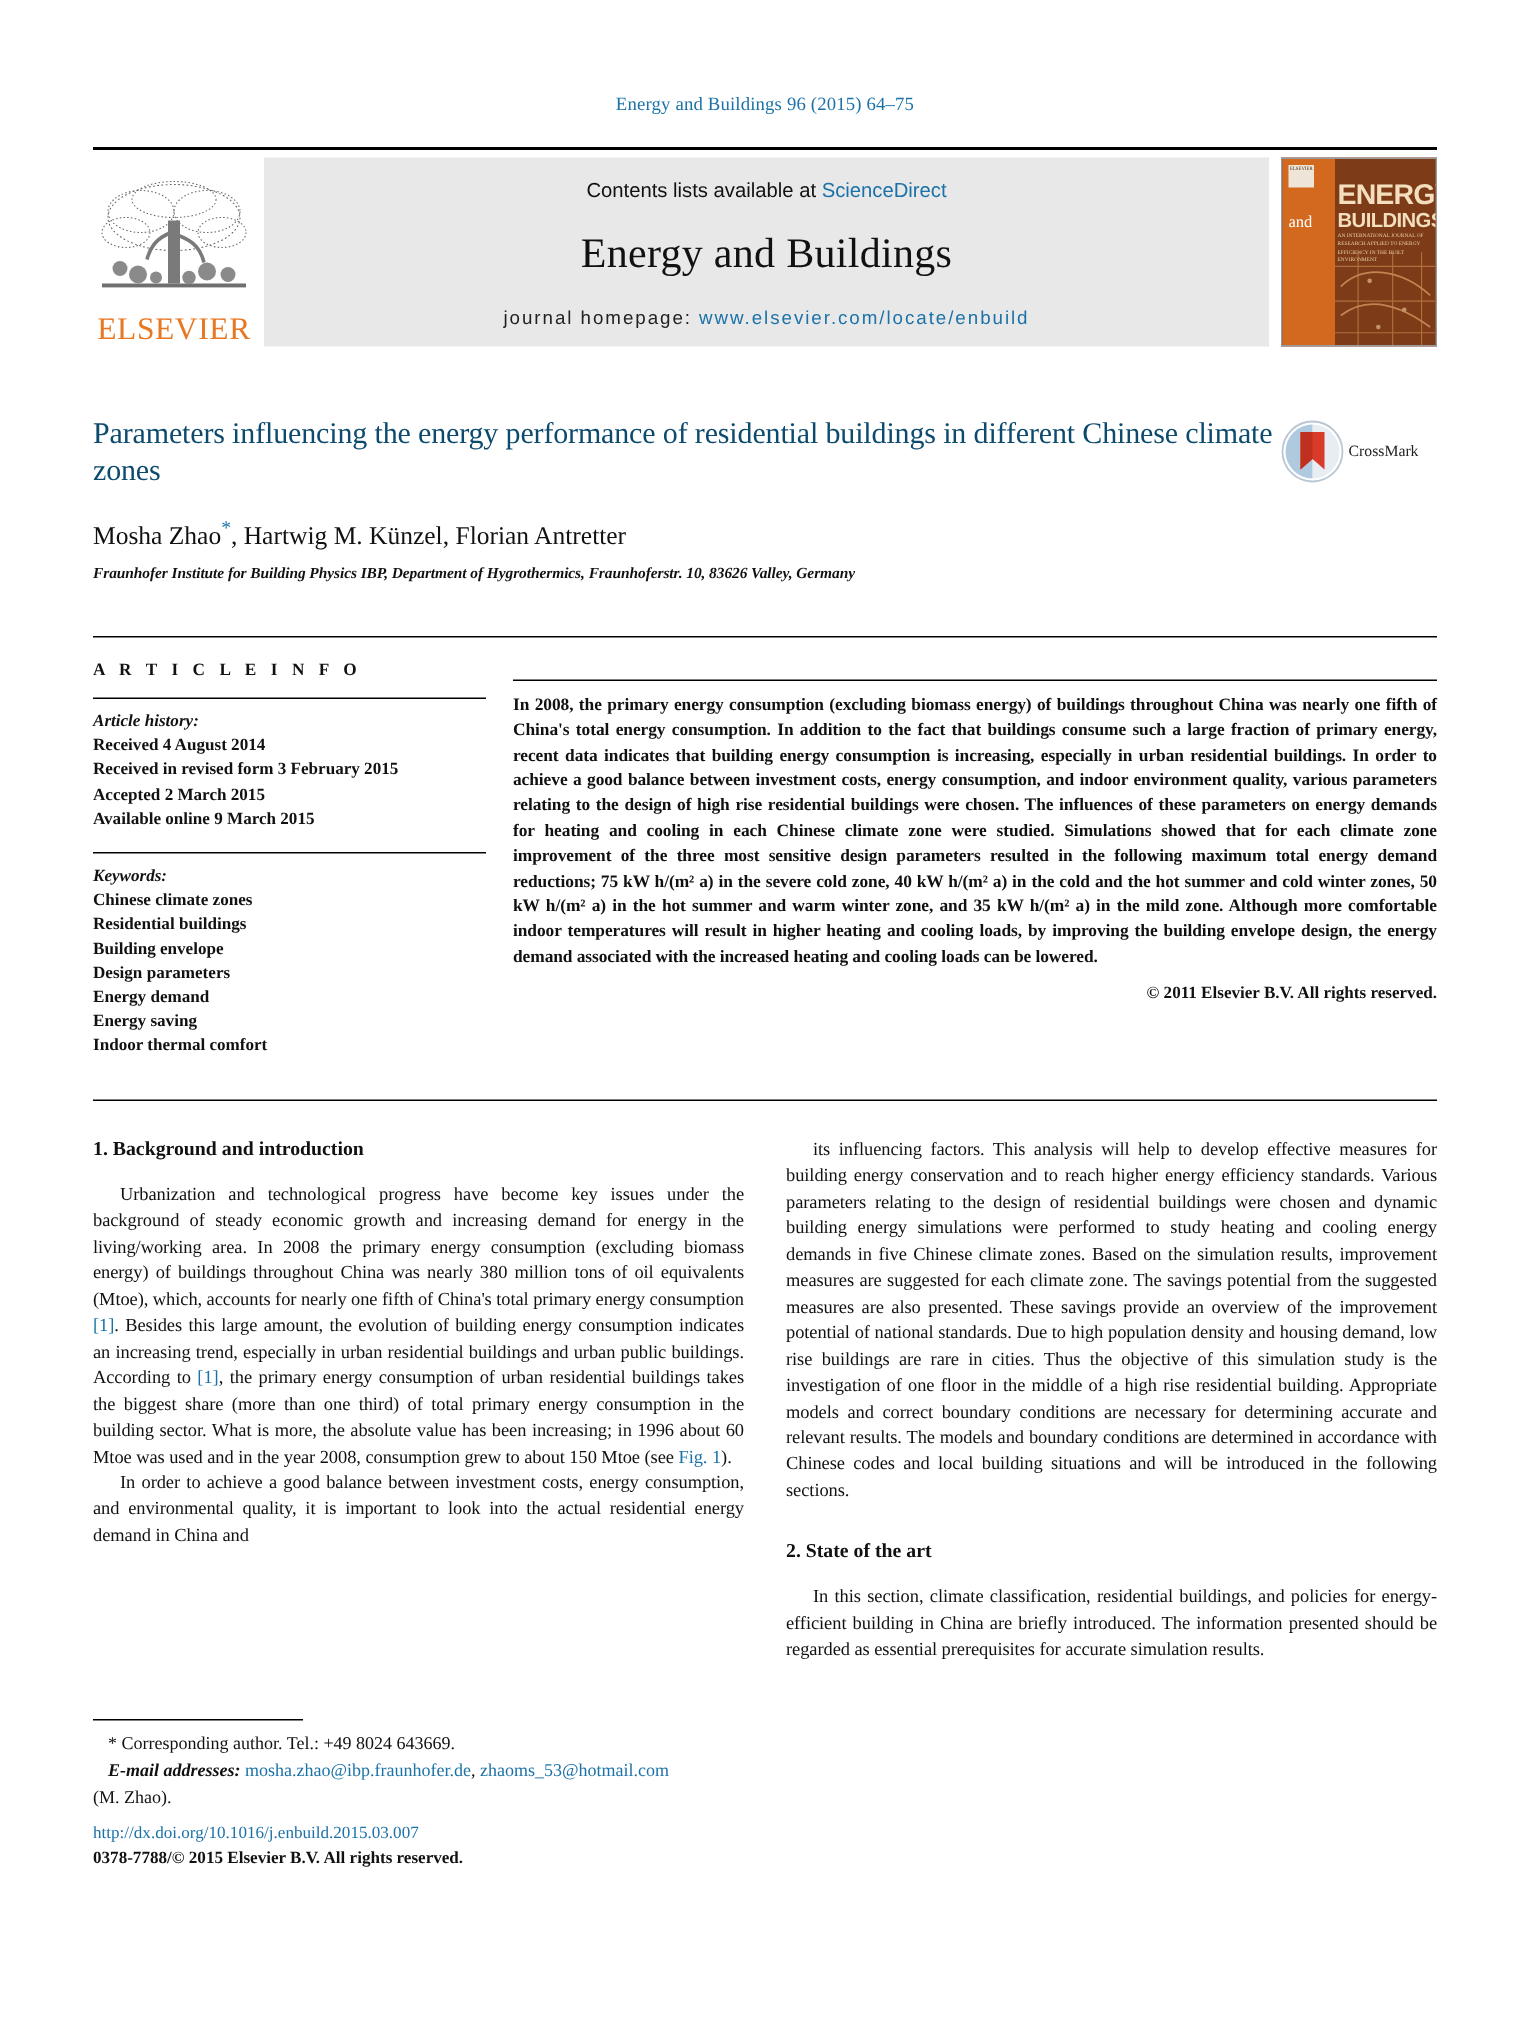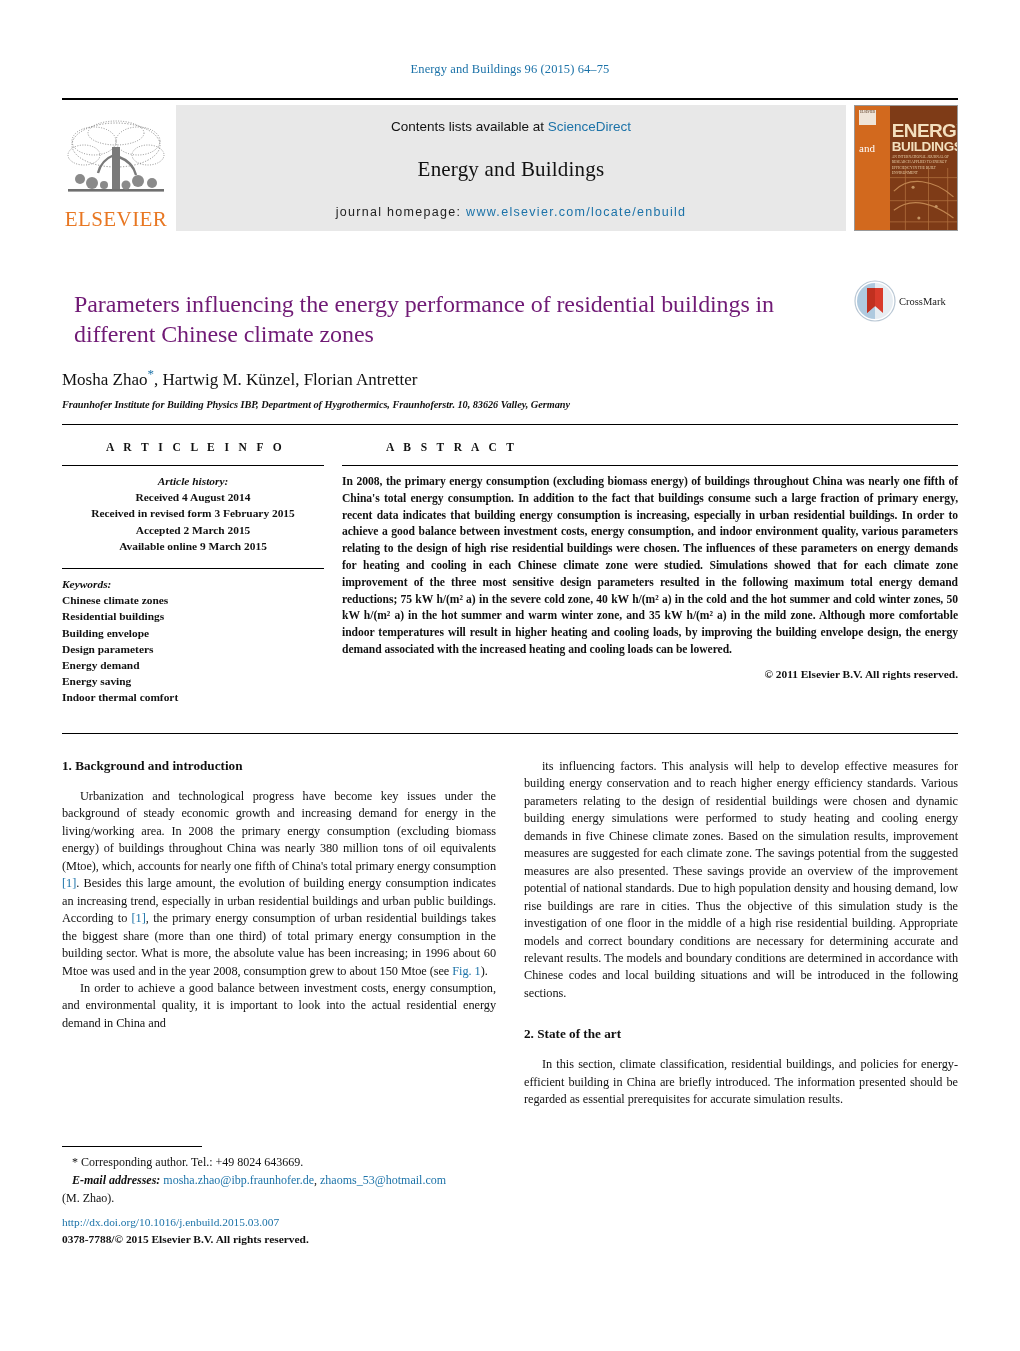--- a/index.html
+++ b/index.html
@@ -77,21 +77,21 @@
     justify-content: space-between;
     padding: 14px 0 12px 0;
   }
   .contents-line {
     font-size: 13.5px;
     font-family: "Liberation Sans", sans-serif;
     color: #111;
   }
   .contents-line .sd { color: #1b72a8; }
   .journal-title {
-    font-size: 21px;
+    font-size: 28px;
     font-family: "Liberation Serif", serif;
     color: #111;
     letter-spacing: .2px;
   }
   .homepage-line {
     font-size: 12.5px;
     font-family: "Liberation Sans", sans-serif;
     letter-spacing: 1.3px;
     color: #222;
   }
@@ -149,25 +149,25 @@
   }
 
   
   .title-block {
     position: absolute;
     left: 62px;
     top: 277px;
     width: 790px;
   }
   .paper-title {
-    font-size: 24px;
+    font-size: 20px;
     line-height: 1.26;
     font-family: "Liberation Serif", serif;
-    color: #701a75;
-    margin: 12px;
+    color: #0c4a6e;
+    margin: 0;
     font-weight: normal;
     letter-spacing: -0.1px;
   }
   .authors {
     margin-top: 17px;
     font-size: 17px;
     font-family: "Liberation Serif", serif;
     color: #111;
   }
   .authors .star { color: #1b72a8; font-size: 13px; vertical-align: super;}
@@ -206,33 +206,32 @@
     display: flex;
   }
   .col-info { width: 262px; flex: 0 0 262px; }
   .col-abs  { flex: 1 1 auto; margin-left: 18px; }
   .sec-head {
     font-family: "Liberation Serif", serif;
     font-weight: bold;
     font-size: 11.5px;
     letter-spacing: 3.4px;
     color: #111;
-    margin-left: 44px;
   }
   .rule-thick {
     border-top: 1.6px solid #000;
     margin-top: 12px;
   }
   .hist, .keywords {
     font-size: 11.4px;
     line-height: 1.42;
     font-weight: bold;
     color: #111;
   }
-  .hist { margin-top: 7px; text-align: center; }
+  .hist { margin-top: 7px; }
   .hist .lab, .keywords .lab {
     font-style: italic;
   }
   .kw-rule {
     border-top: 1.6px solid #000;
     margin-top: 14px;
   }
   .keywords { margin-top: 7px; }
 
   .abstract-body {
@@ -426,21 +425,20 @@
         <div>Residential buildings</div>
         <div>Building envelope</div>
         <div>Design parameters</div>
         <div>Energy demand</div>
         <div>Energy saving</div>
         <div>Indoor thermal comfort</div>
       </div>
     </div>
 
     <div class="col-abs">
-      <div class="sec-head">A B S T R A C T</div>
       <div class="rule-thick"></div>
       <div class="abstract-body">In 2008, the primary energy consumption (excluding biomass energy) of buildings throughout China was nearly one fifth of China's total energy consumption. In addition to the fact that buildings consume such a large fraction of primary energy, recent data indicates that building energy consumption is increasing, especially in urban residential buildings. In order to achieve a good balance between investment costs, energy consumption, and indoor environment quality, various parameters relating to the design of high rise residential buildings were chosen. The influences of these parameters on energy demands for heating and cooling in each Chinese climate zone were studied. Simulations showed that for each climate zone improvement of the three most sensitive design parameters resulted in the following maximum total energy demand reductions; 75 kW h/(m² a) in the severe cold zone, 40 kW h/(m² a) in the cold and the hot summer and cold winter zones, 50 kW h/(m² a) in the hot summer and warm winter zone, and 35 kW h/(m² a) in the mild zone. Although more comfortable indoor temperatures will result in higher heating and cooling loads, by improving the building envelope design, the energy demand associated with the increased heating and cooling loads can be lowered.</div>
       <div class="copyright">© 2011 Elsevier B.V. All rights reserved.</div>
     </div>
   </div>
 
   <div class="body-rule"></div>
 
   <div class="columns">
     <div class="col">

